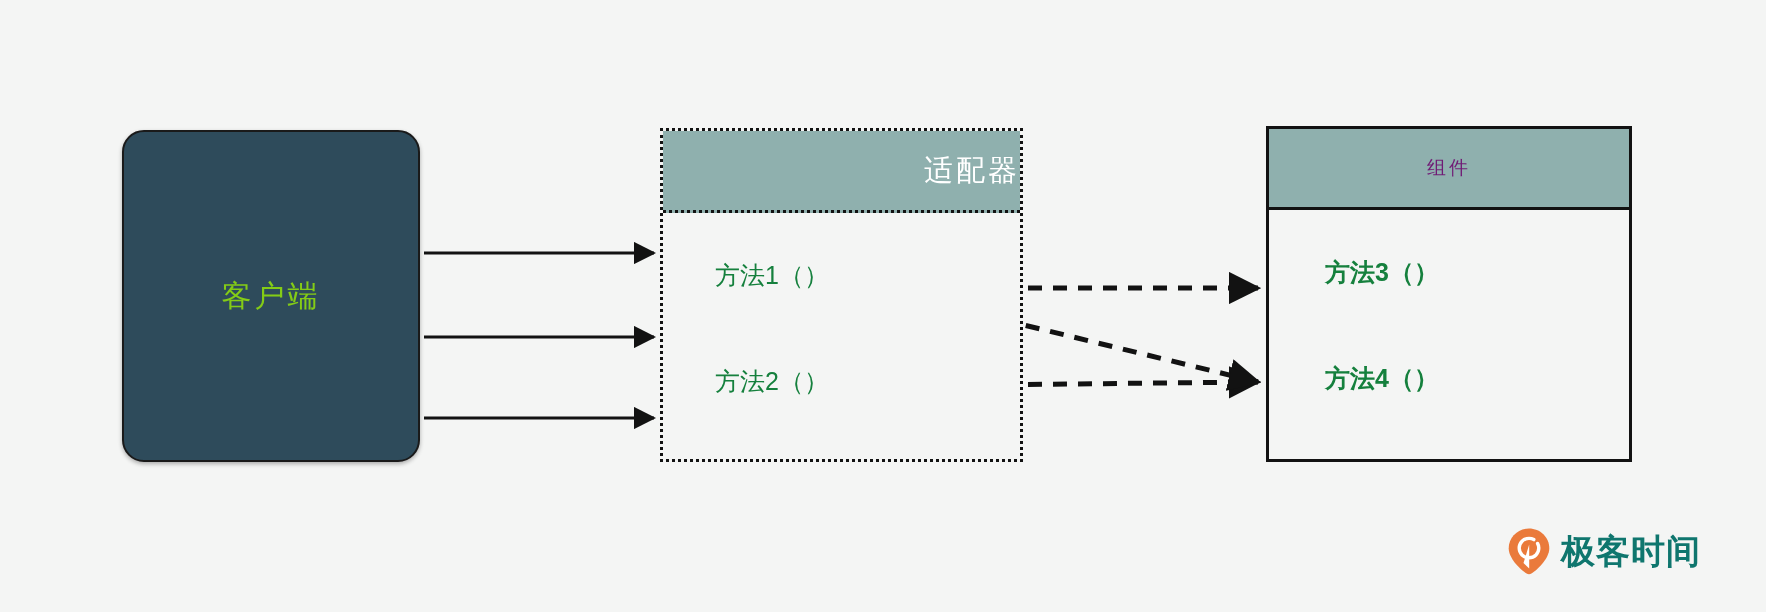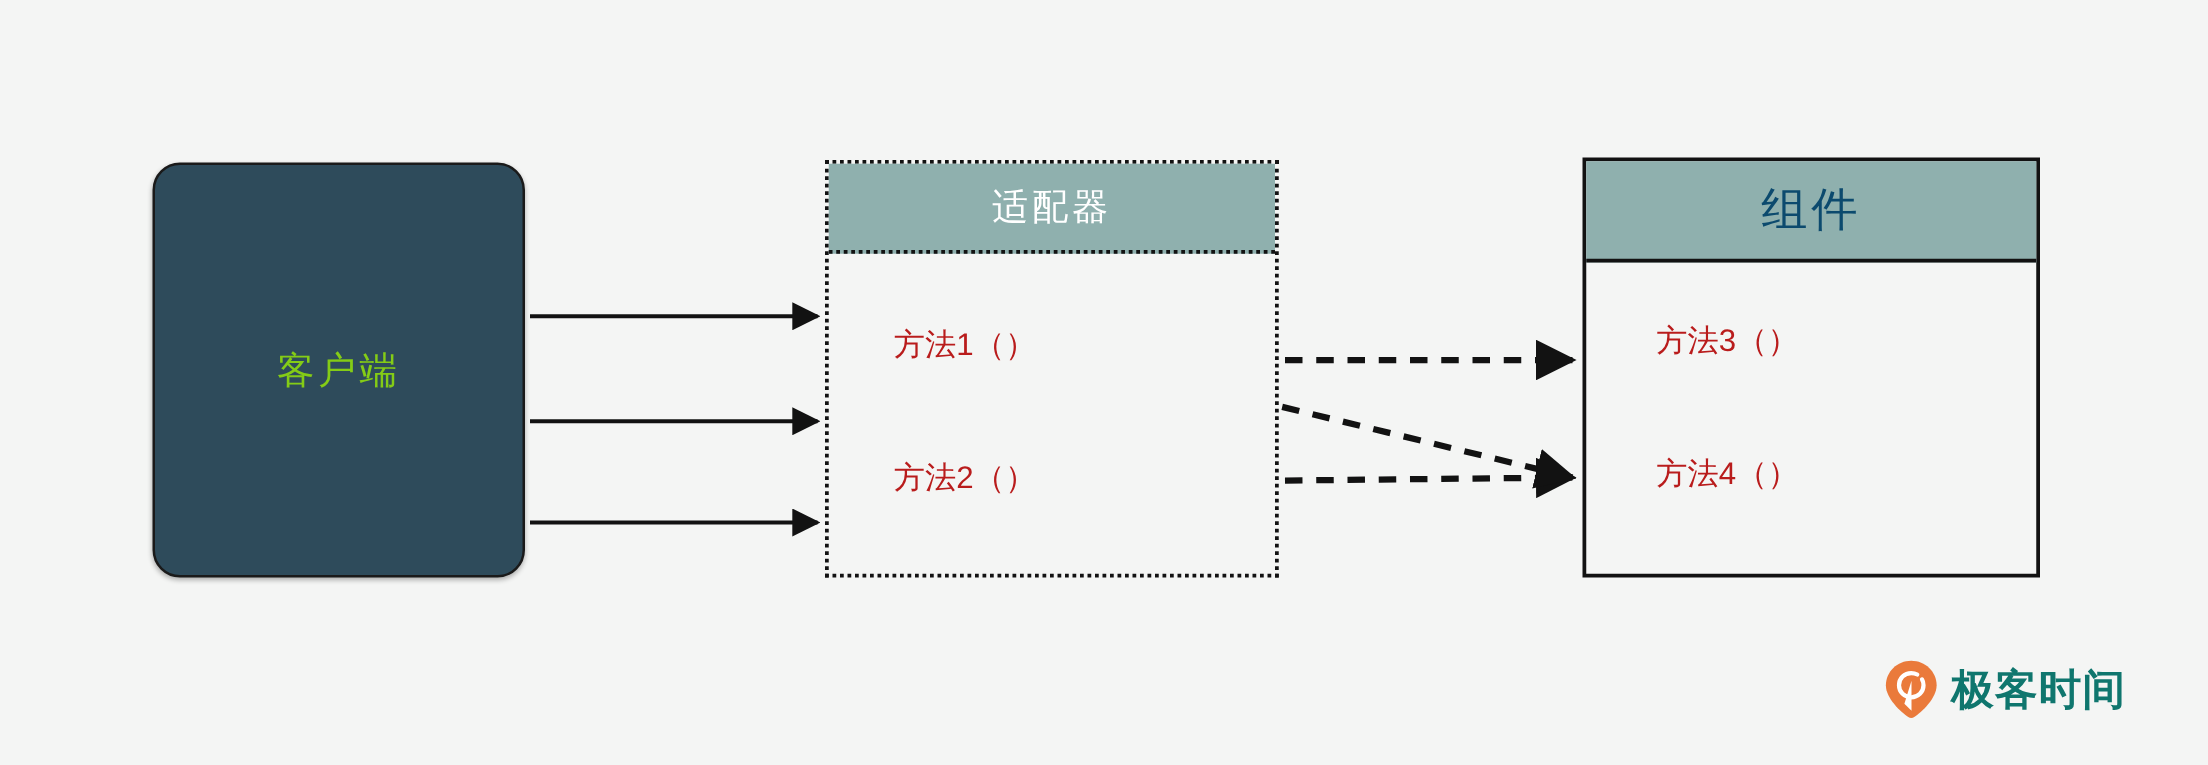--- a/index.html
+++ b/index.html
@@ -53,26 +53,26 @@
     height: 334px;
     border: 3px dotted #121212;
     background: #f4f5f4;
     box-sizing: border-box;
   }
   .adapter-header {
     position: absolute;
     left: 0;
     top: 0;
     right: 0;
-    height: 72px;
+    height: 82px;
     background: #8fb0ae;
     border-bottom: 3px dotted #121212;
     display: flex;
     align-items: center;
-    justify-content: center;
+    justify-content: flex-end;
     box-sizing: border-box;
   }
   .adapter-title {
     color: #ffffff;
     font-size: 29px;
     letter-spacing: 3px;
     white-space: nowrap;
   }
   .adapter-body {
     position: absolute;
@@ -84,21 +84,21 @@
   .method-row {
     position: absolute;
     left: 0;
     width: 100%;
     height: 40px;
     display: flex;
     align-items: center;
   }
   .method-text {
     font-size: 25px;
-    color: #b91c1c;
+    color: #15803d;
     white-space: nowrap;
     letter-spacing: 0px;
   }
   .adapter-body .method-row.r1 { top: 42px; }
   .adapter-body .method-row.r2 { top: 148px; }
   .adapter-body .method-text { margin-left: 52px; }
 
   
   .component-box {
     position: absolute;
@@ -117,31 +117,32 @@
     right: 0;
     height: 81px;
     background: #8fb0ae;
     border-bottom: 3px solid #121212;
     display: flex;
     align-items: center;
     justify-content: center;
     box-sizing: border-box;
   }
   .component-title {
-    color: #0c4a6e;
-    font-size: 37px;
+    color: #701a75;
+    font-size: 19px;
     letter-spacing: 3px;
     white-space: nowrap;
   }
   .component-body {
     position: absolute;
     left: 0;
     right: 0;
     top: 81px;
     bottom: 0;
+    font-weight: bold;
   }
   .component-body .method-row.r1 { top: 42px; }
   .component-body .method-row.r2 { top: 148px; }
   .component-body .method-text { margin-left: 56px; }
 
   
   #connectors {
     position: absolute;
     left: 0;
     top: 0;

